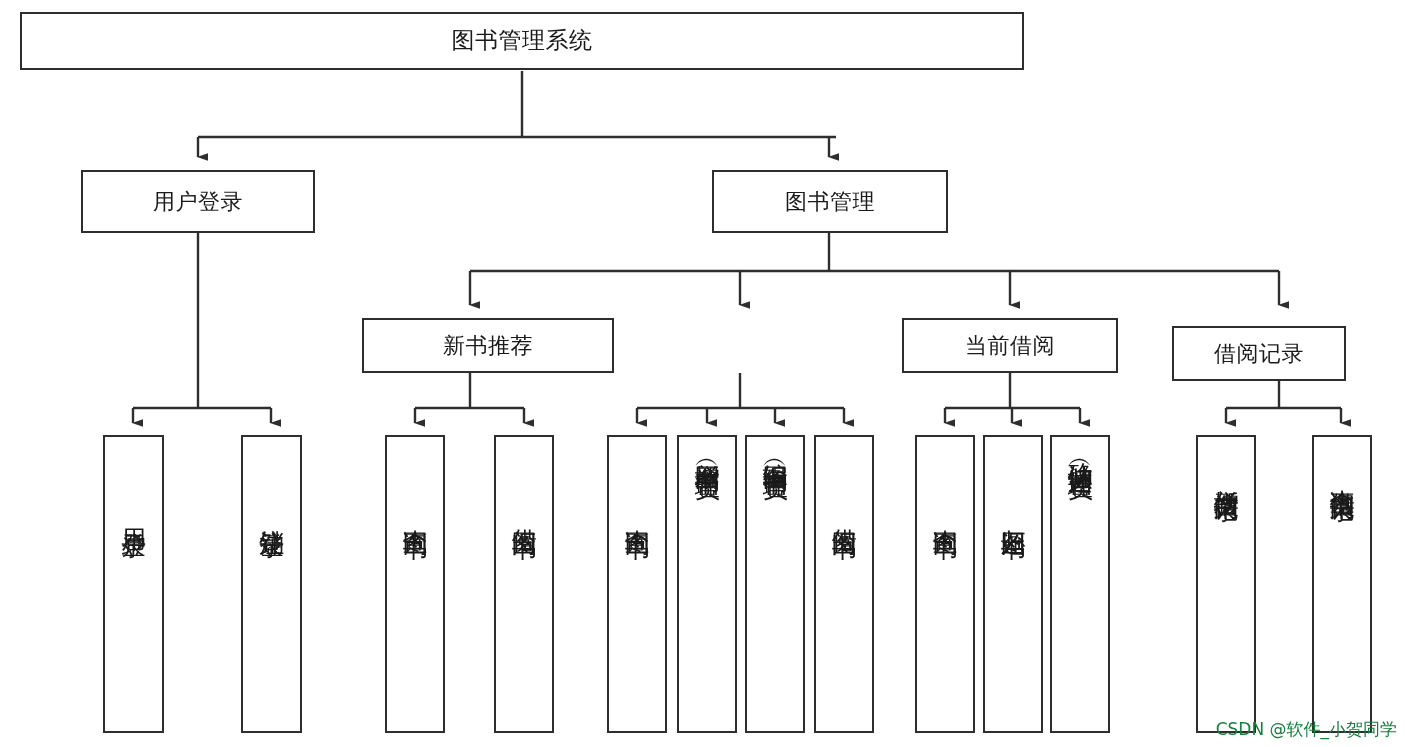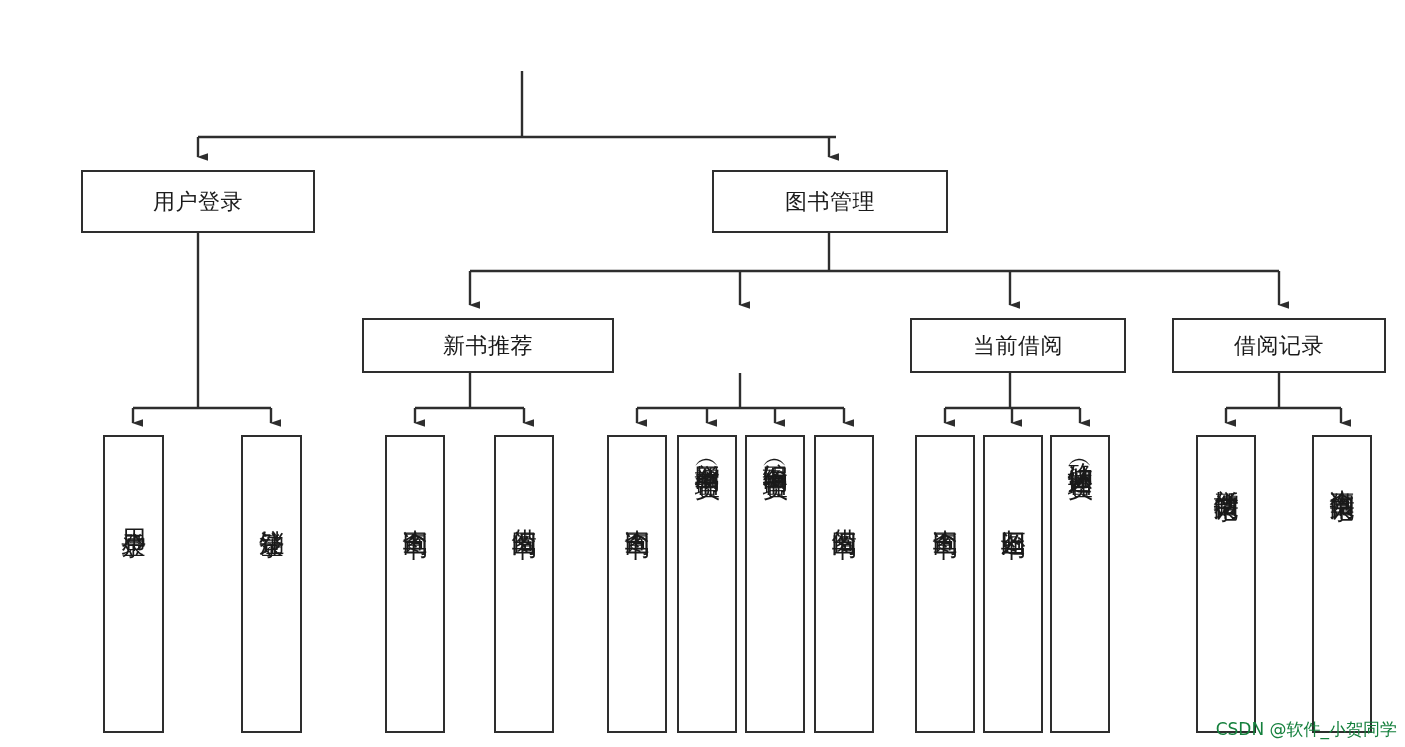--- a/index.html
+++ b/index.html
@@ -132,39 +132,42 @@
     </g>
 
     <g stroke="#2e2e2e" stroke-width="2.4" fill="none">
       <path d="M1279,373 L1279,408"></path>
       <path d="M1226,408 L1341,408"></path>
       <path d="M1226,408 L1226,423" marker-end="url(#arrowhead)"></path>
       <path d="M1341,408 L1341,423" marker-end="url(#arrowhead)"></path>
     </g>
   </svg>
 
+  <div class="node horiz root" style="left:20px; top:12px; width:1004px; height:58px;">
+    <span class="label">图书管理系统</span>
+  </div>
 
   <div class="node horiz" style="left:81px; top:170px; width:234px; height:63px;">
     <span class="label">用户登录</span>
   </div>
 
   <div class="node horiz" style="left:712px; top:170px; width:236px; height:63px;">
     <span class="label">图书管理</span>
   </div>
 
   <div class="node horiz" style="left:362px; top:318px; width:252px; height:55px;">
     <span class="label">新书推荐</span>
   </div>
 
 
-  <div class="node horiz" style="left:902px; top:318px; width:216px; height:55px;margin-left:8px;">
+  <div class="node horiz" style="left:902px; top:318px; width:216px; height:55px;">
     <span class="label">当前借阅</span>
   </div>
 
-  <div class="node horiz" style="left:1172px; top:318px; width:214px; height:55px;">
+  <div class="node horiz" style="left:1172px; top:326px; width:174px; height:55px;">
     <span class="label">借阅记录</span>
   </div>
 
   <div class="node vert" style="left:103px; top:435px; width:61px; height:298px; padding-top:72px;">
     <span class="label">用户登录</span>
   </div>
 
   <div class="node vert" style="left:241px; top:435px; width:61px; height:298px; padding-top:72px;">
     <span class="label">注销登录</span>
   </div>

